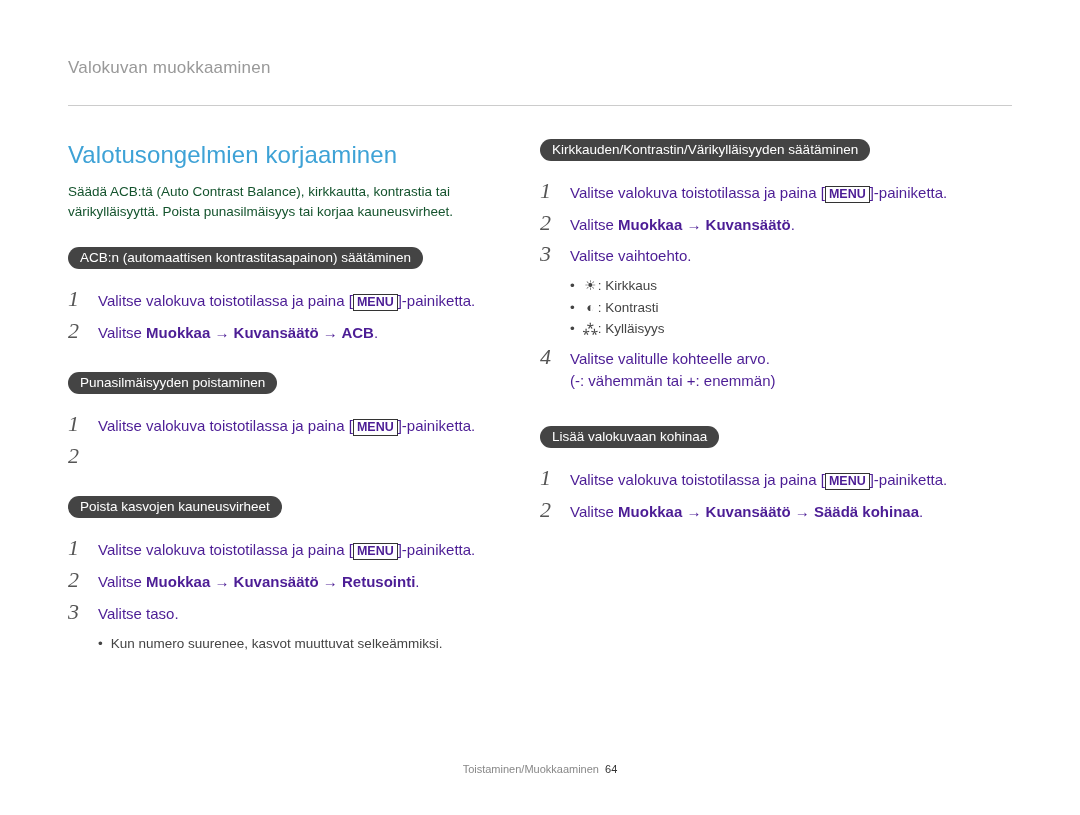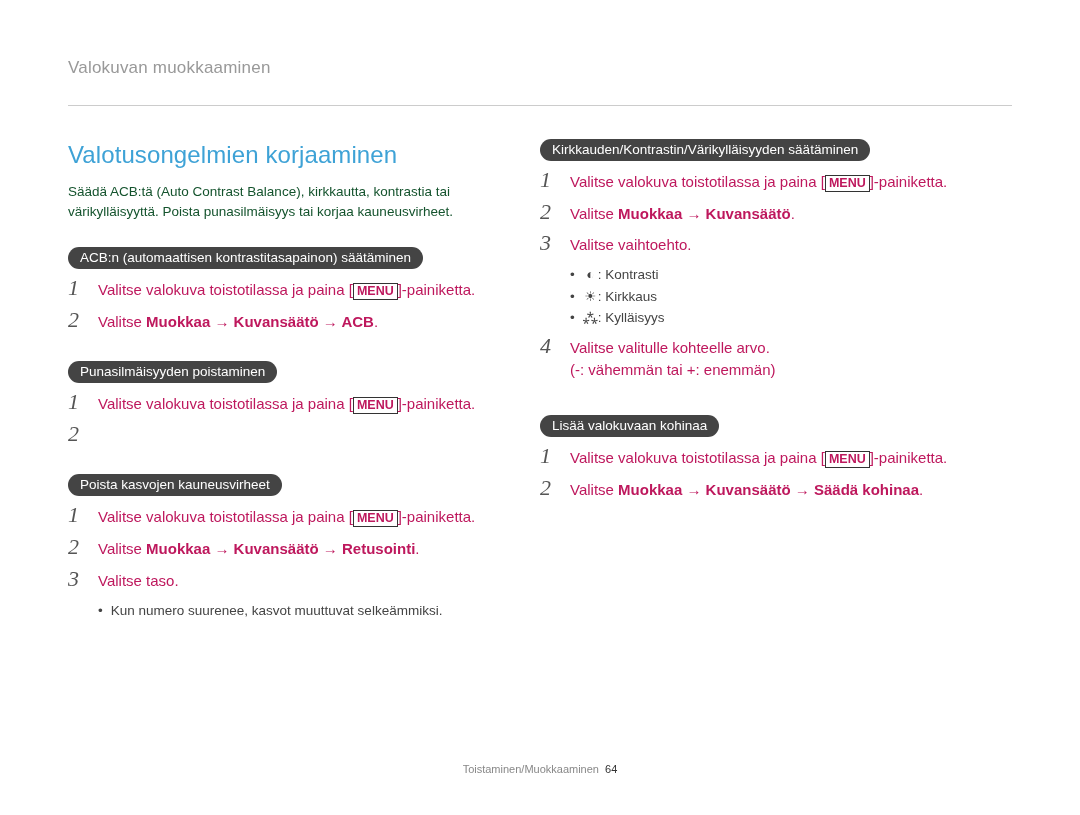--- a/index.html
+++ b/index.html
@@ -40,21 +40,21 @@
       color: #14532d;
       margin-bottom: 24px;
     }
     .pill {
       display: inline-block;
       background: #444444;
       color: #ffffff;
       font-size: 13.5px;
       padding: 3px 12px 3px 12px;
       border-radius: 11px;
-      margin-bottom: 8px;
+      margin-bottom: 19px;
       line-height: 1.2;
     }
     .steps {
       list-style: none;
       margin-bottom: 28px;
     }
     .step {
       display: flex;
       align-items: baseline;
       gap: 10px;
@@ -64,21 +64,21 @@
       font-family: "Times New Roman", serif;
       font-style: italic;
       font-size: 22px;
       color: #555555;
       width: 20px;
       flex-shrink: 0;
       line-height: 1;
     }
     .step-text {
       font-size: 15px;
-      color: #be185d;
+      color: #4c1d95;
       flex: 1;
     }
     .step-text .bold { font-weight: 700; }
     .menu-box {
       display: inline-block;
       border: 1px solid #333;
       padding: 0 3px;
       font-weight: 700;
       font-size: 12.5px;
       line-height: 1.2;
@@ -197,22 +197,22 @@
           <span class="step-text">
             <span>Valitse </span><span class="bold">Muokkaa → Kuvansäätö</span><span>.</span>
           </span>
         </li>
         <li class="step">
           <span class="step-num">3</span>
           <span class="step-text">Valitse vaihtoehto.</span>
         </li>
       </ol>
       <ul class="bullet-list">
+        <li><span class="icon">☀</span><span>: Kirkkaus</span></li>
         <li><span class="icon">◐</span><span>: Kontrasti</span></li>
-        <li><span class="icon">☀</span><span>: Kirkkaus</span></li>
         <li><span class="icon">⁂</span><span>: Kylläisyys</span></li>
       </ul>
       <ol class="steps" style="margin-top:6px; margin-bottom:34px;">
         <li class="step">
           <span class="step-num">4</span>
           <span class="step-text">
             <span>Valitse valitulle kohteelle arvo.</span><br>
             <span>(-: vähemmän tai +: enemmän)</span>
           </span>
         </li>

